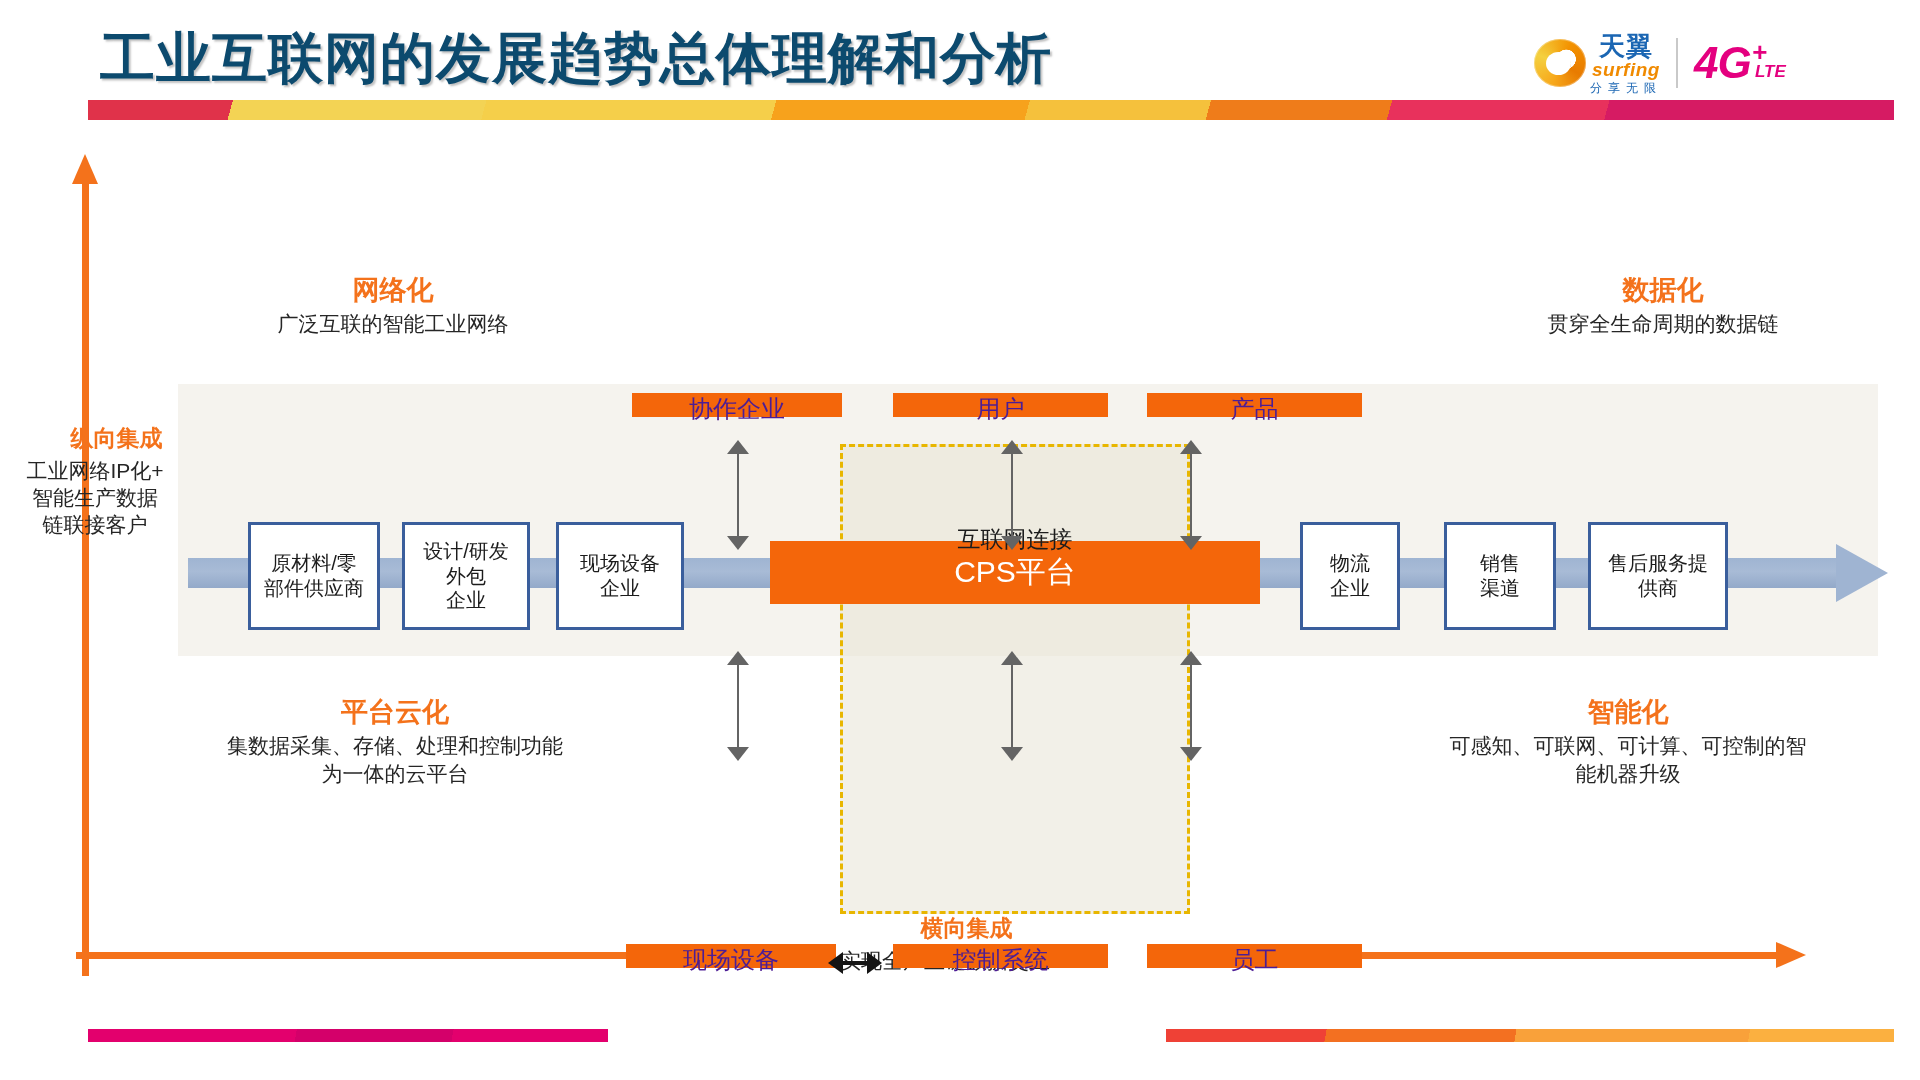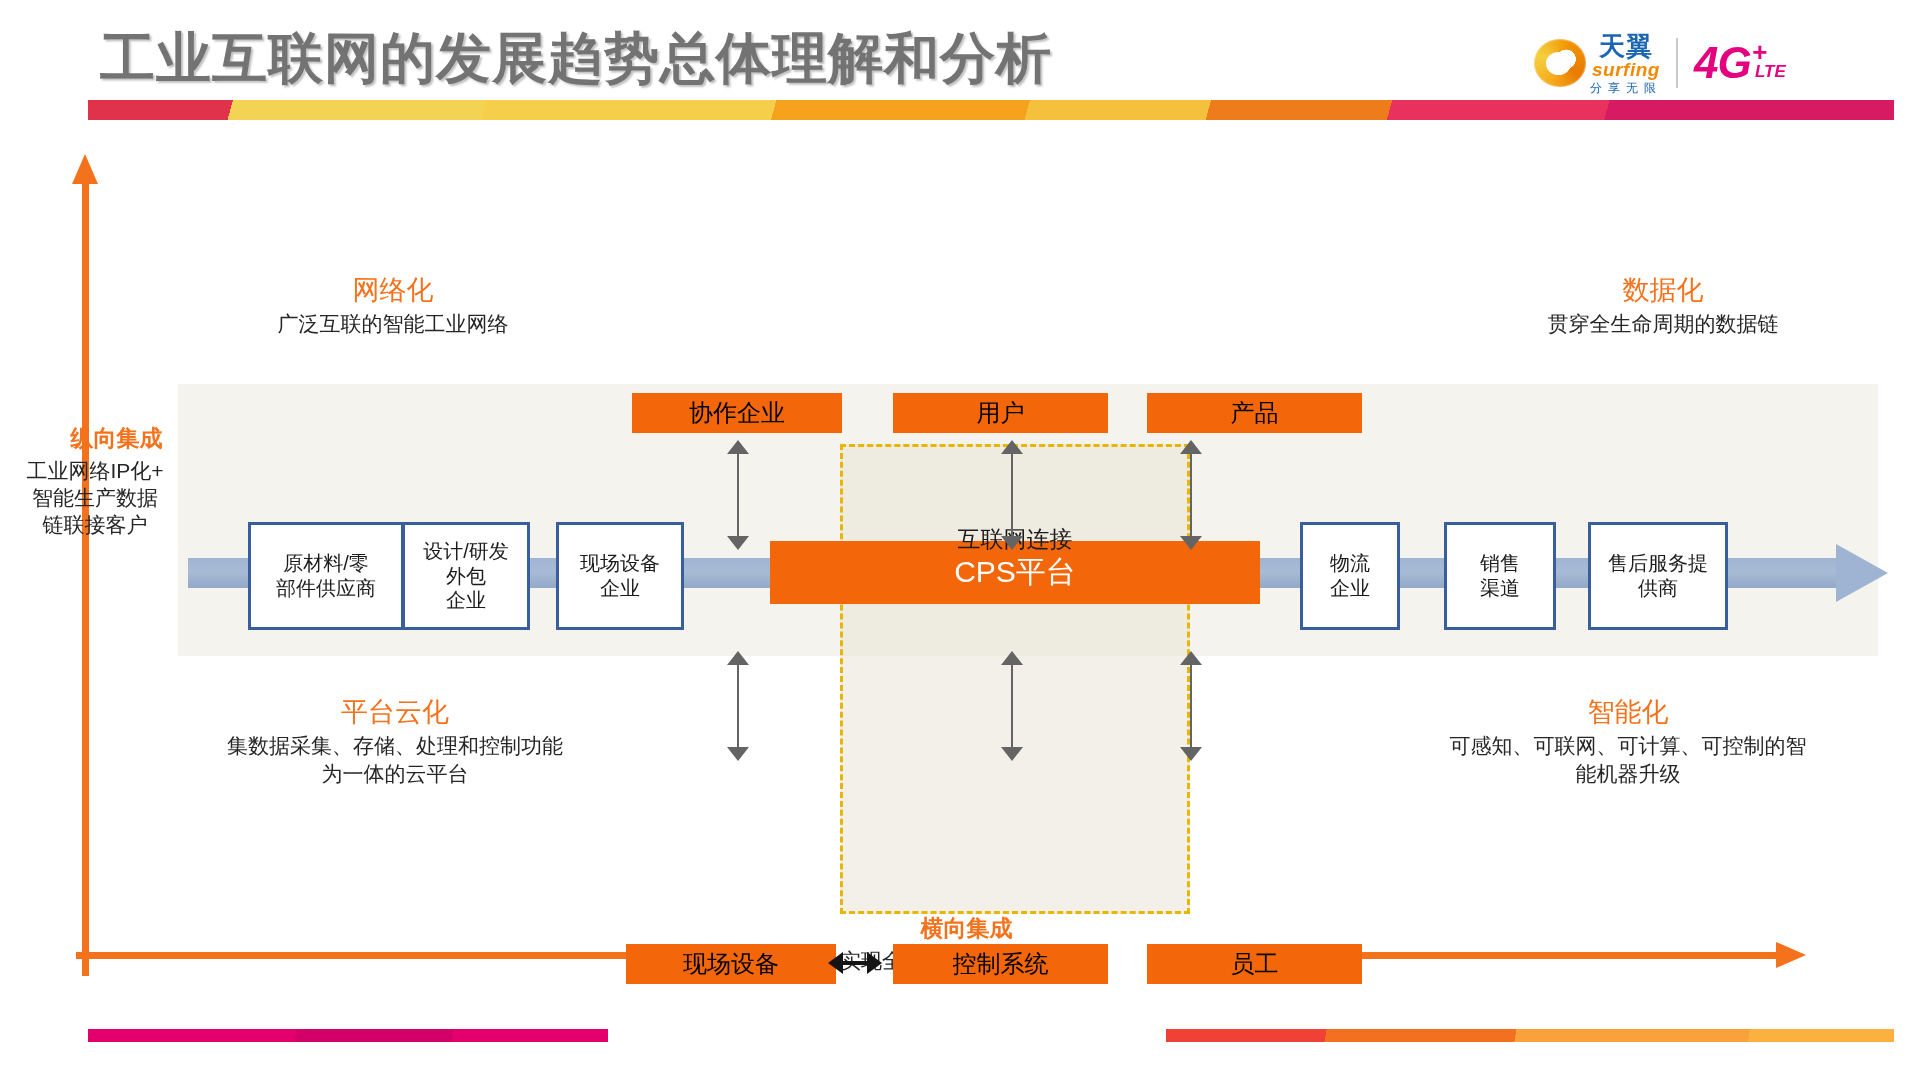--- a/index.html
+++ b/index.html
@@ -22,21 +22,21 @@
     left: 0; top: 0;
     width: 1920px; height: 124px;
   }
   #page-title {
     position: absolute;
     left: 100px;
     top: 22px;
     font-size: 55px;
     font-weight: bold;
     letter-spacing: 1px;
-    color: #737373;
+    color: #0c4a6e;
     white-space: nowrap;
     text-shadow: 2px 2px 2px rgba(120,120,120,.45);
   }
   #brand-logo {
     position: absolute;
     left: 1534px;
     top: 30px;
     width: 360px;
     height: 66px;
     display: flex;
@@ -171,21 +171,21 @@
     font-size:21px; color:#262626;
   }
   #label-vertical { left:0px; top:300px; width:190px; }
   #label-horizontal { left:755px; top:790px; width:380px; }
 
   
   .quad {
     position:absolute; text-align:center;
   }
   .quad .t {
-    font-size:27px; font-weight:normal; color:#F4721B; margin-bottom:6px; line-height:1;
+    font-size:27px; font-weight:bold; color:#F4721B; margin-bottom:6px; line-height:1;
   }
   .quad .d {
     font-size:21px; color:#262626; line-height:1.32;
   }
   #quad-tl { left:178px; top:153px; width:430px; }
   #quad-tr { left:1448px; top:153px; width:430px; }
   #quad-bl { left:170px; top:575px; width:450px; }
   #quad-br { left:1378px; top:575px; width:500px; }
 
   
@@ -241,23 +241,23 @@
   .region-caption {
     position:absolute;
     width:350px; text-align:center;
     font-size:23px; color:#1c1c1c;
   }
   #caption-internet { left:840px; top:400px; }
   #caption-intranet { left:840px; top:655px; }
 
   
   .tag-box {
-    position:absolute; background:#F4660A; color:#000000;
-    display:flex; align-items:center; justify-content:center;
-    font-size:24px; height:40px;
+    position:absolute; background:#F4660A; color:#4c1d95;
+    display:flex; justify-content:center;
+    font-size:24px; height:24px;
   }
 
   
   .varrow { position:absolute; width:22px; }
   .varrow .stem { position:absolute; left:10px; top:11px; bottom:11px; width:2px; background:#646464; }
   .varrow .up, .varrow .dn {
     position:absolute; left:0; width:0;height:0;
     border-left:11px solid transparent; border-right:11px solid transparent;
   }
   .varrow .up { top:0; border-bottom:14px solid #646464; }
@@ -343,21 +343,21 @@
 
   <div id="flow-arrow">
     <div class="tail"></div>
     <div class="bar"></div>
     <div class="head"></div>
   </div>
 
   <div id="dashed-region"></div>
 
   <div id="chain-boxes">
-      <div class="chain-box" style="left: 248px; top: 398px; width: 156px; height: 108px;">
+      <div class="chain-box" style="left: 248px; top: 398px; width: 132px; height: 108px;">
         <span style="white-space: pre-line;">原材料/零
 部件供应商</span>
       </div>
       <div class="chain-box" style="left: 402px; top: 398px; width: 128px; height: 108px;">
         <span style="white-space: pre-line;">设计/研发
 外包
 企业</span>
       </div>
       <div class="chain-box" style="left: 556px; top: 398px; width: 128px; height: 108px;">
         <span style="white-space: pre-line;">现场设备

